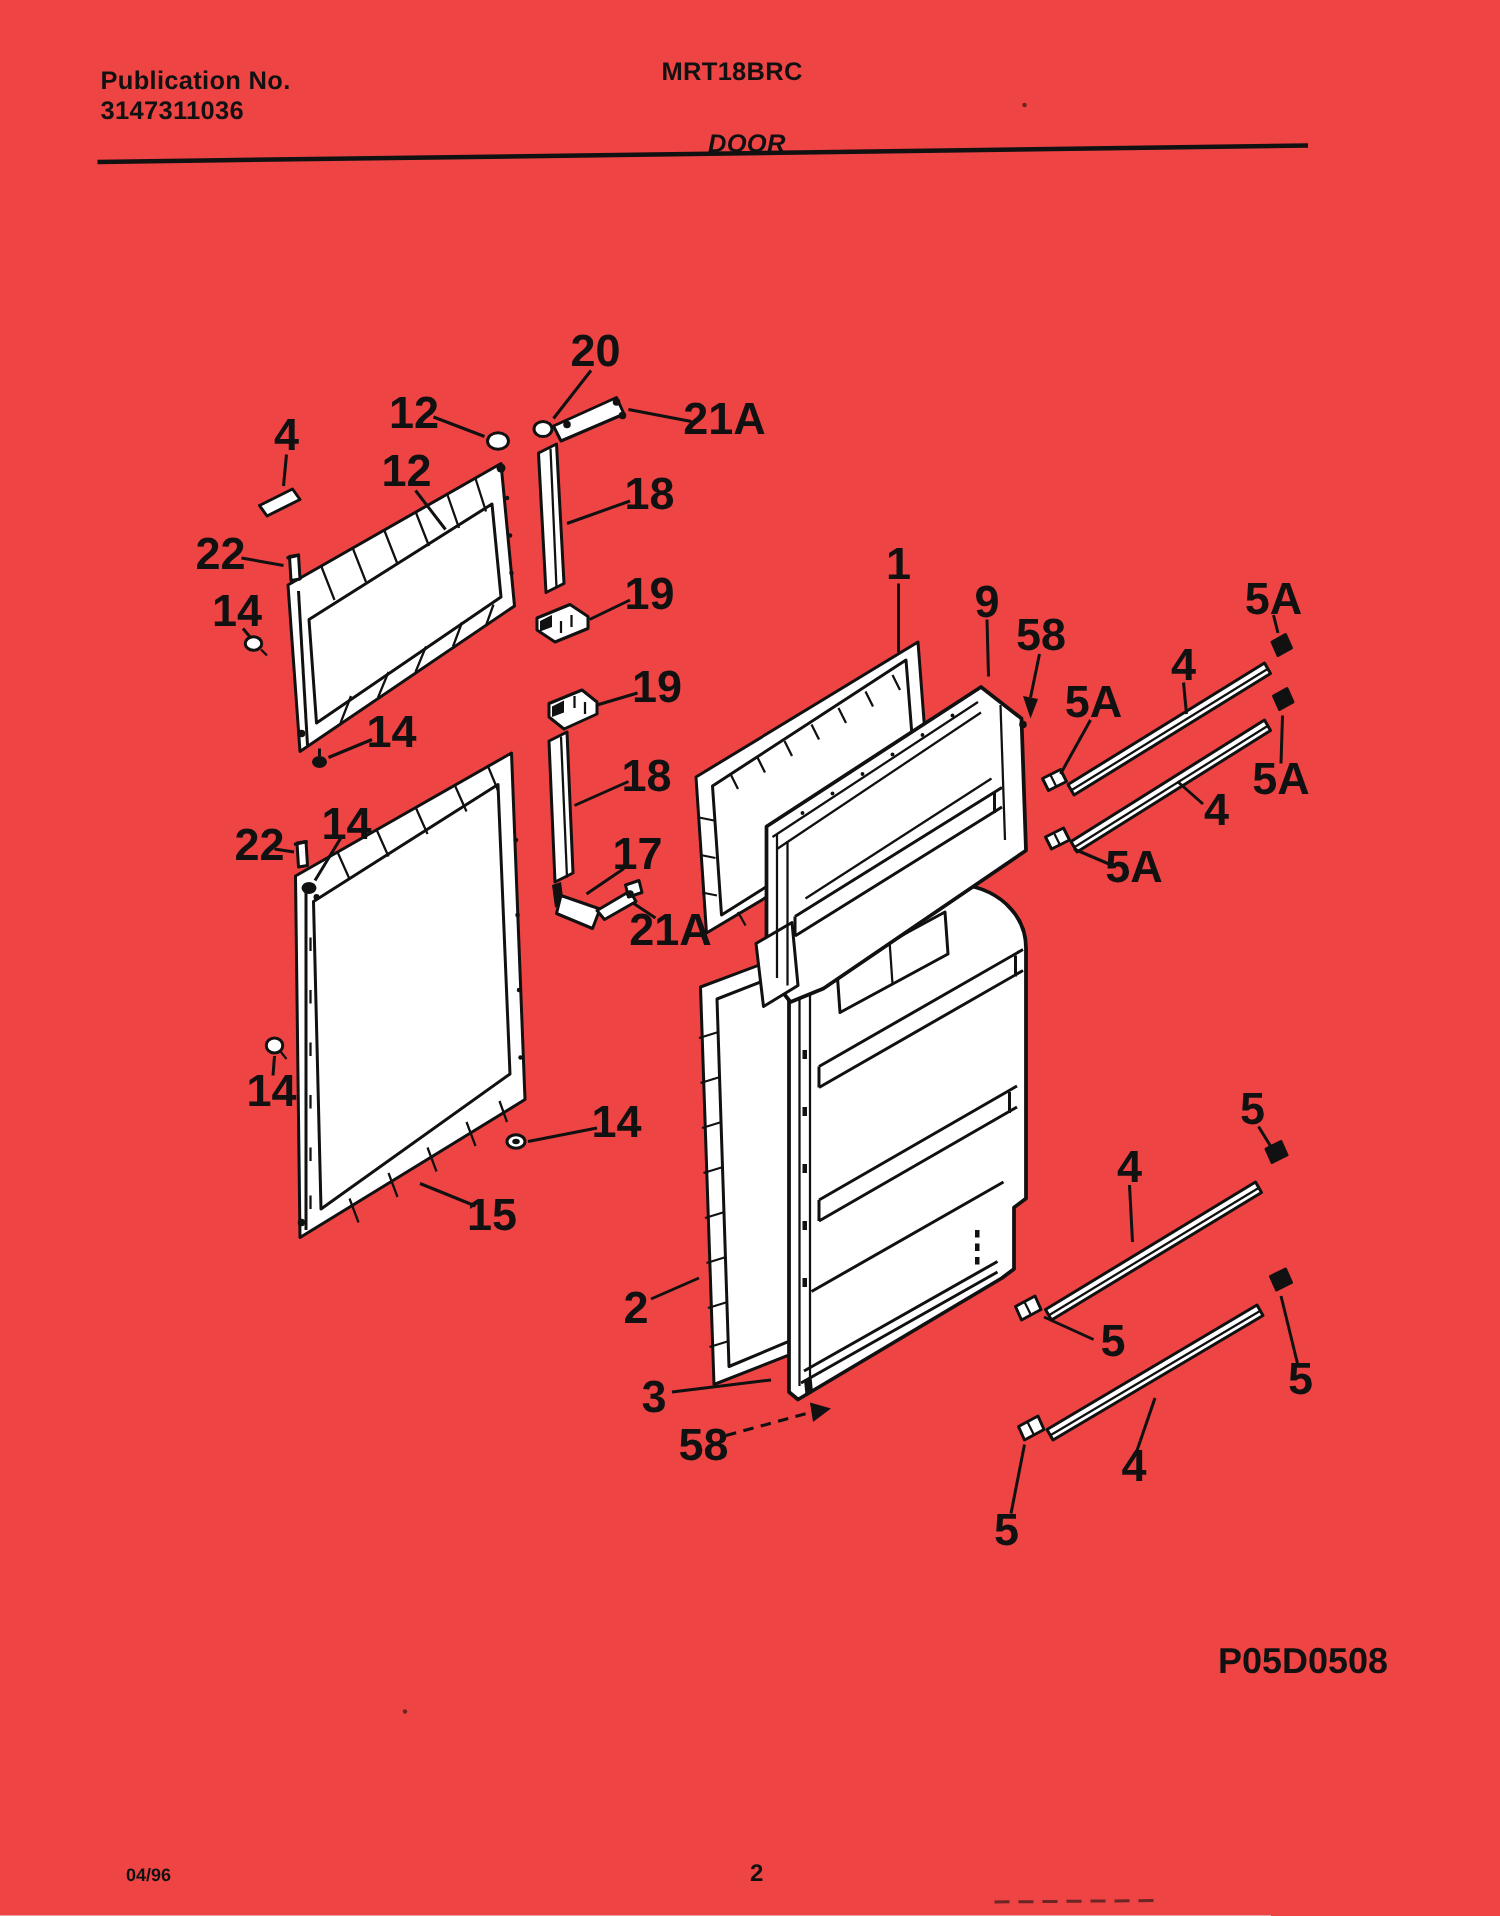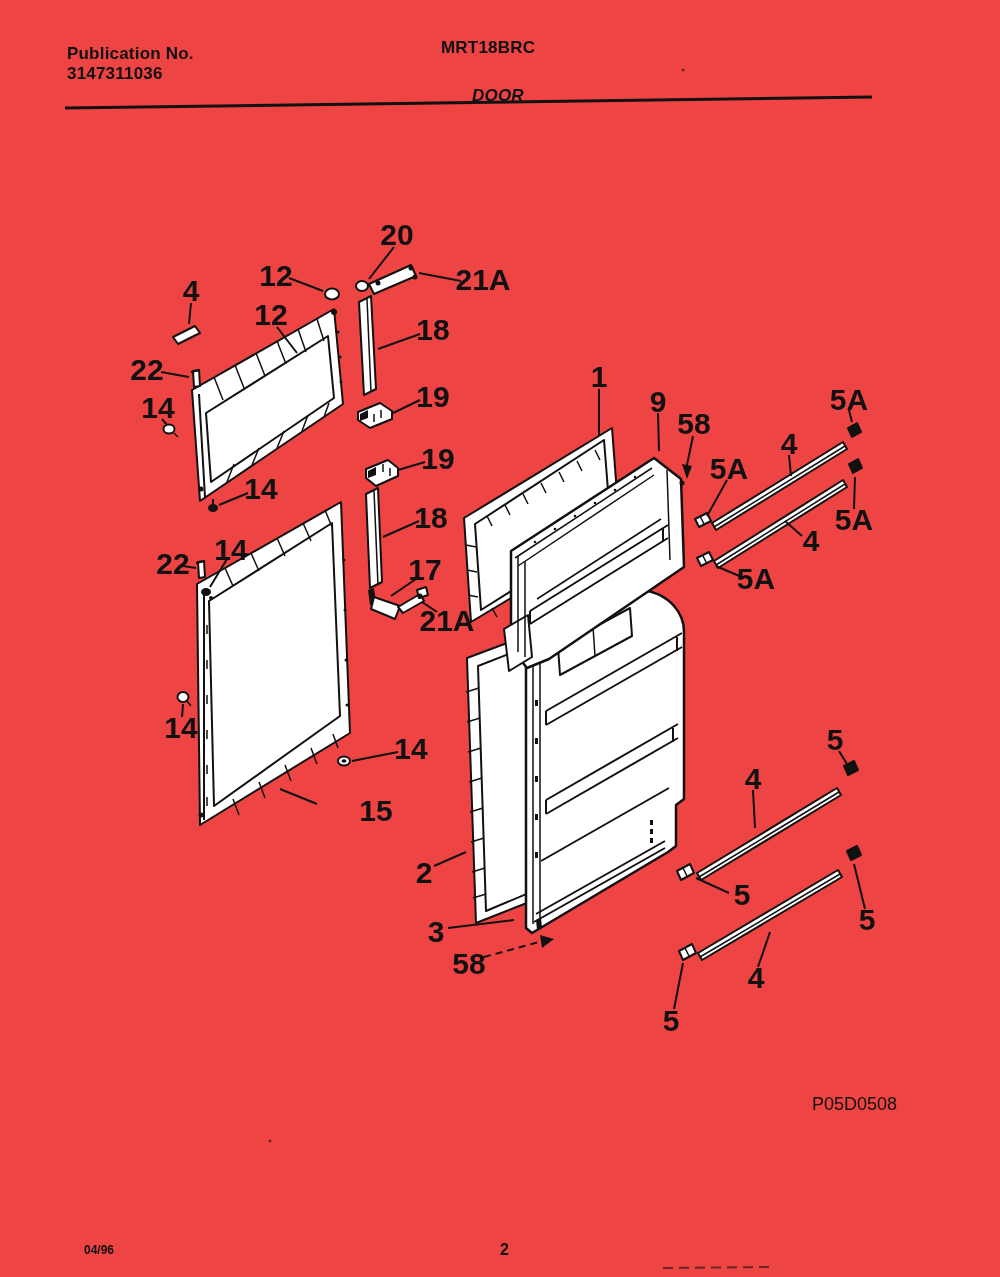--- a/index.html
+++ b/index.html
@@ -10,21 +10,21 @@
     overflow:hidden;
     font-family:"Liberation Sans",sans-serif;
     color:#111;
   }
   .txt{position:absolute;white-space:nowrap;color:#111;}
   .hdr{font-weight:bold;font-size:17px;letter-spacing:.2px;}
   .pub-label{left:67px;top:44px;}
   .pub-number{left:67px;top:64px;}
   .model{left:441px;top:38px;}
   .section{left:472px;top:86px;font-style:italic;}
-  .diagram-code{left:812px;top:1094px;font-weight:normal;font-size:18px;}
+  .diagram-code{left:812px;top:1094px;font-weight:bold;font-size:24px;}
   .footer-date{left:84px;top:1243px;font-weight:bold;font-size:12px;}
   .footer-page{left:500px;top:1241px;font-weight:bold;font-size:16px;}
   svg.art{position:absolute;left:0;top:0;}
   .callout{
     position:absolute;
     transform:translate(-50%,-50%);
     font-weight:bold;font-size:30px;
     font-family:"Liberation Sans",sans-serif;
     color:#111;white-space:nowrap;line-height:1;
   }
@@ -303,21 +303,21 @@
       <div class="callout" style="left: 811px; top: 541px;">4</div>
       <div class="callout" style="left: 231px; top: 550px;">14</div>
       <div class="callout" style="left: 173px; top: 564px;">22</div>
       <div class="callout" style="left: 425px; top: 570px;">17</div>
       <div class="callout" style="left: 756px; top: 579px;">5A</div>
       <div class="callout" style="left: 447px; top: 621px;">21A</div>
       <div class="callout" style="left: 181px; top: 728px;">14</div>
       <div class="callout" style="left: 835px; top: 740px;">5</div>
       <div class="callout" style="left: 411px; top: 749px;">14</div>
       <div class="callout" style="left: 753px; top: 779px;">4</div>
-      <div class="callout" style="left: 328px; top: 811px; margin-left: 48px;">15</div>
+      <div class="callout" style="left: 328px; top: 811px;">15</div>
       <div class="callout" style="left: 424px; top: 873px;">2</div>
       <div class="callout" style="left: 742px; top: 895px;">5</div>
       <div class="callout" style="left: 867px; top: 920px;">5</div>
       <div class="callout" style="left: 436px; top: 932px;">3</div>
       <div class="callout" style="left: 469px; top: 964px;">58</div>
       <div class="callout" style="left: 756px; top: 978px;">4</div>
       <div class="callout" style="left: 671px; top: 1021px;">5</div>
     </div>
 
 </div>

